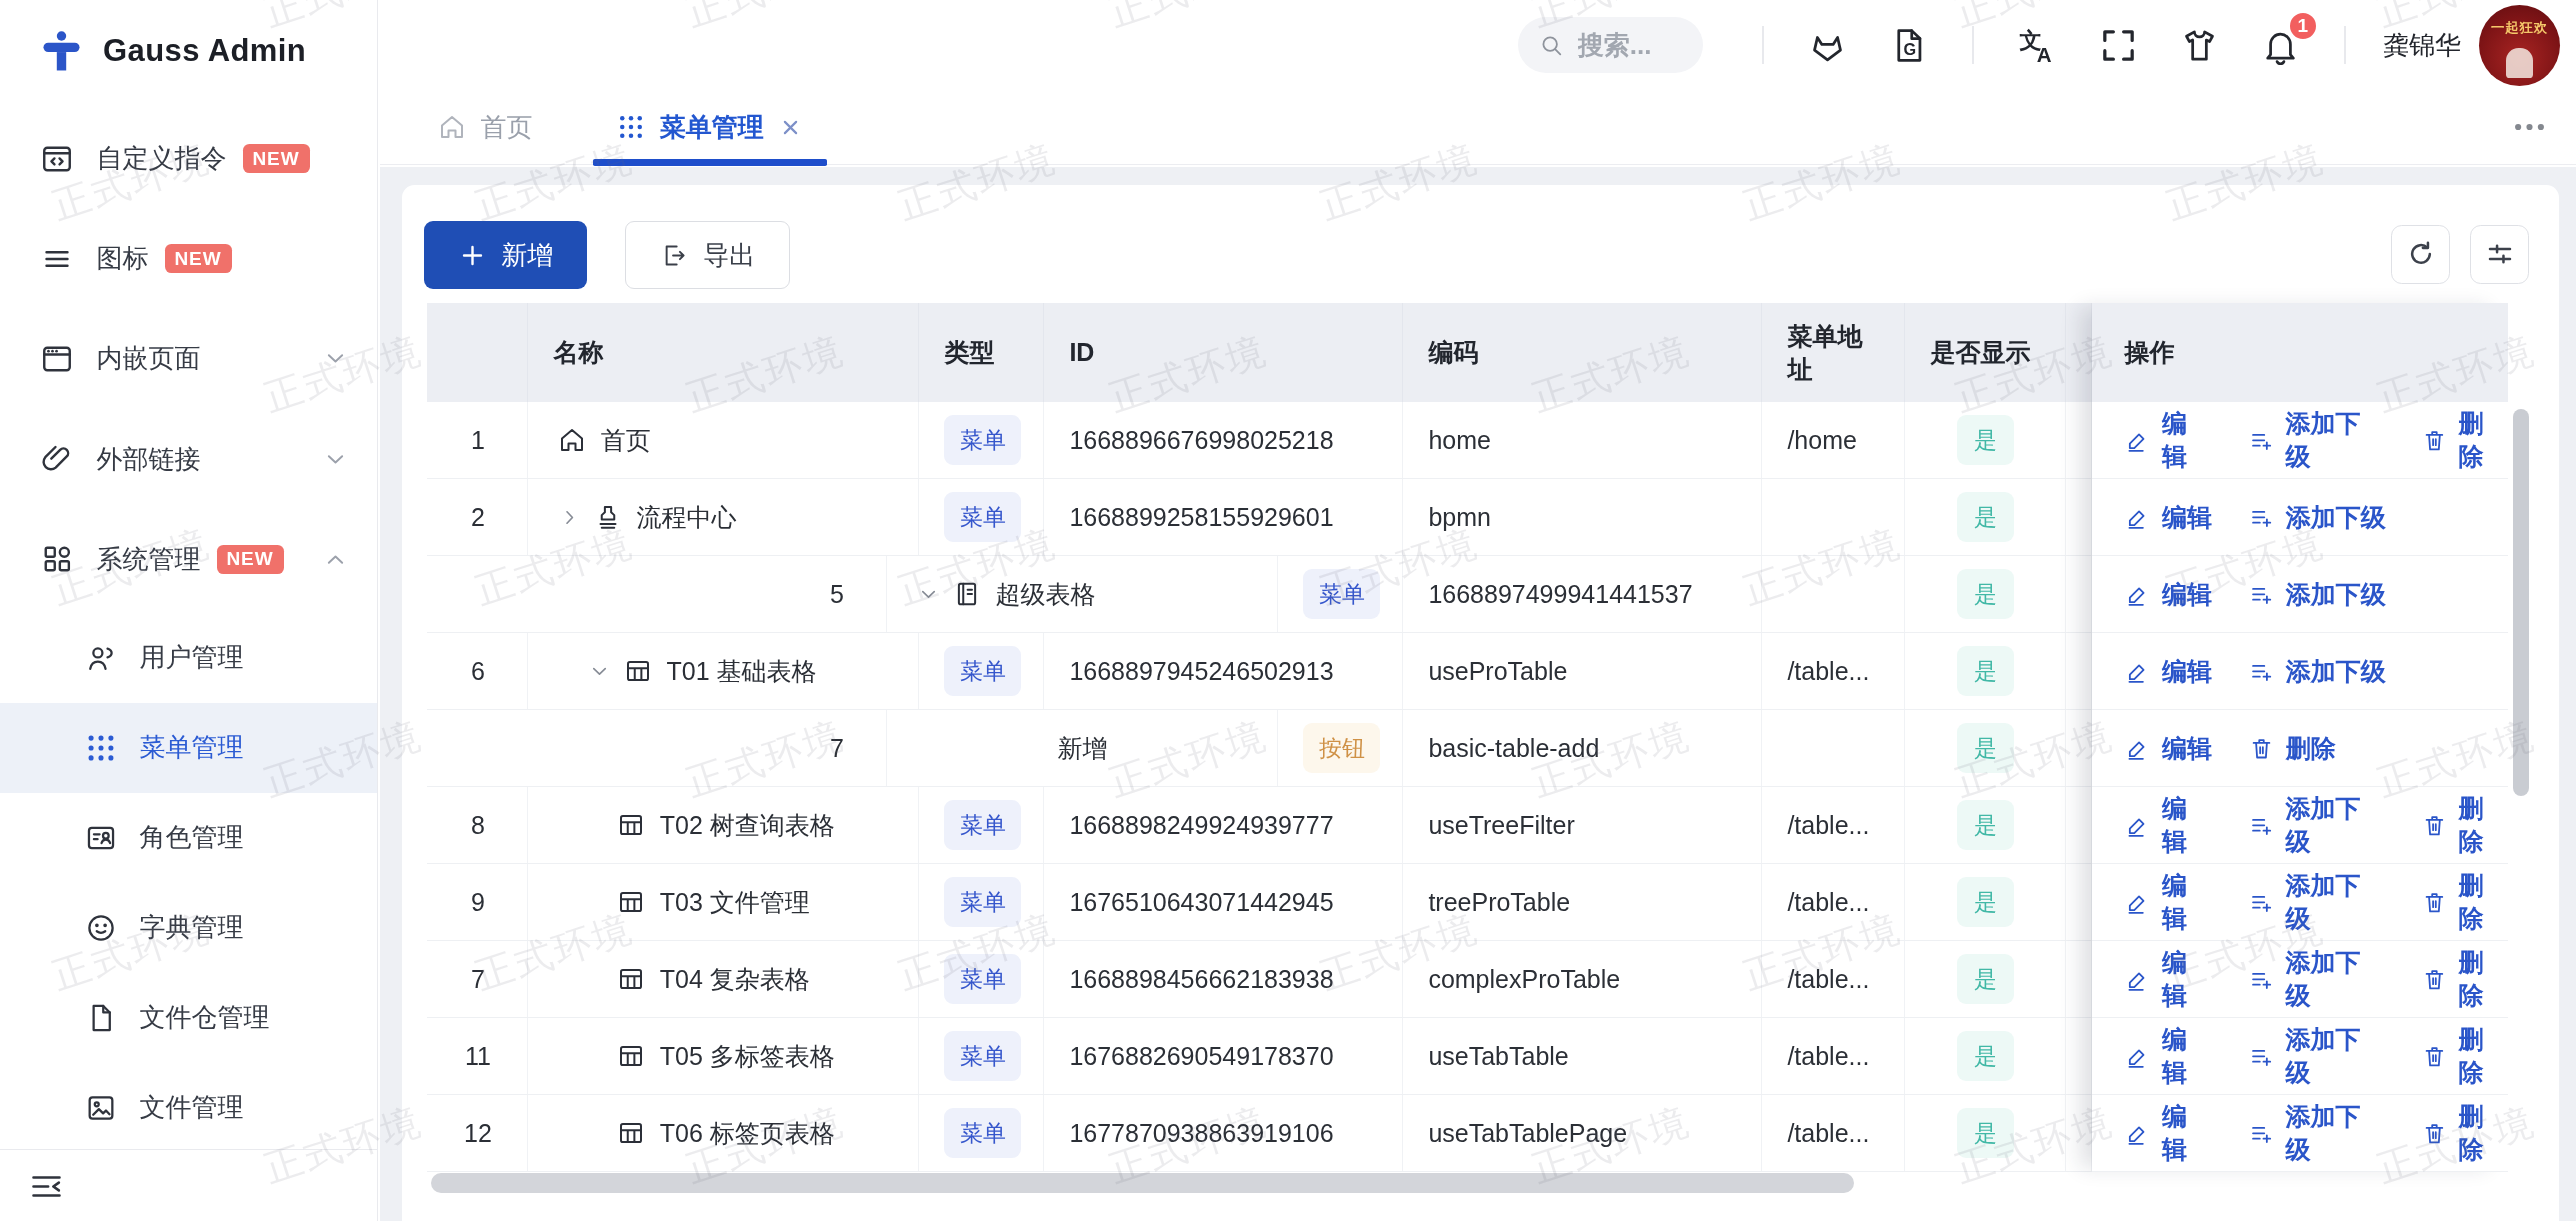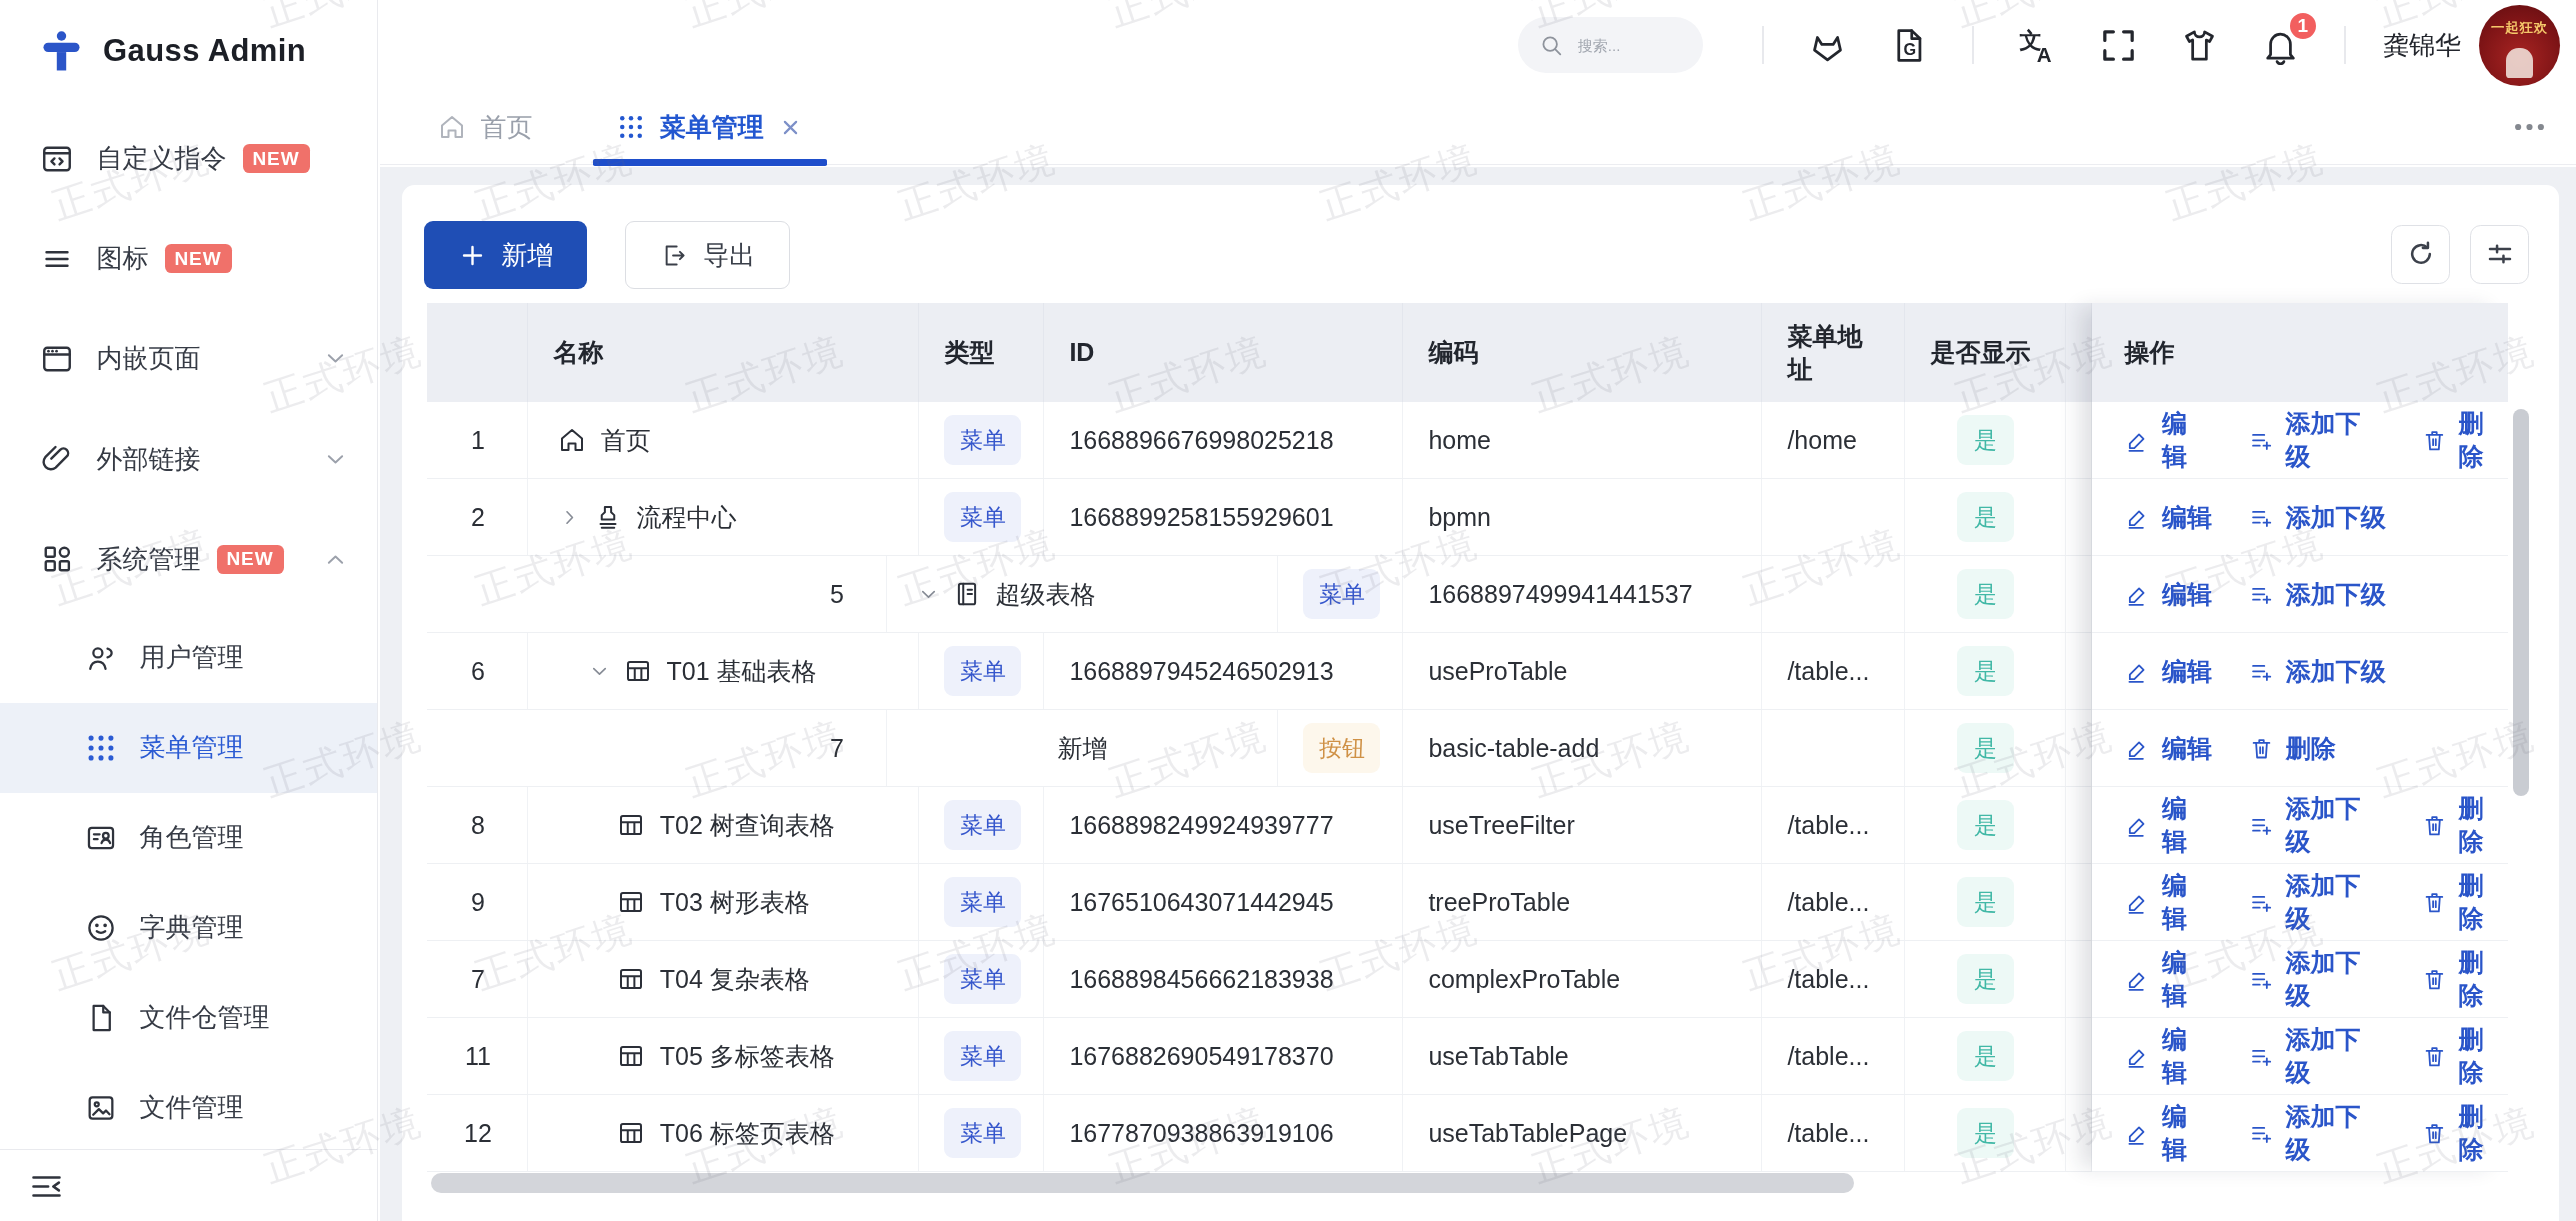--- a/index.html
+++ b/index.html
@@ -22,21 +22,21 @@
   .sub-item .mi-icon { width:34px; height:34px; }
   .sub-item.active { background:#edf1f8; color:#2b5bd3; }
   .sub-item.active .mi-icon { color:#2b5bd3; }
   .collapse-bar { position:absolute; bottom:0; left:0; width:100%; height:73px; border-top:1.8px solid #e9eaee; display:flex; align-items:center; padding-left:27px; background:#fff; }
   .collapse-btn { background:none; border:none; width:39px; height:39px; color:#2f333c; cursor:pointer; }
 
   
   .topbar { position:absolute; left:380px; top:0; right:0; height:90px; background:#fff; display:flex; align-items:center; justify-content:flex-end; padding-right:16px; z-index:5; }
   .search-pill { display:flex; align-items:center; gap:12.5px; width:185px; height:56px; background:#f3f4f7; border-radius:28px; padding:0 20px; margin-right:36px; }
   .search-pill .ic { width:27px; height:27px; color:#8e939c; flex:0 0 auto; }
-  .search-pill input { border:none; outline:none; background:transparent; width:99px; font-size:15px; color:#8b5cf6; font-family:inherit; }
+  .search-pill input { border:none; outline:none; background:transparent; width:99px; font-size:26px; color:#8b5cf6; font-family:inherit;font-weight:bold; }
   .search-pill input::placeholder { color:#a2a7b0; }
   .vdiv { width:1.8px; height:38px; background:#e8e9ed; margin:0 23px; }
   .hbtn { background:none; border:none; width:41px; height:41px; color:#23262d; margin:0 20px; cursor:pointer; position:relative; }
   .hbtn .ic { width:100%; height:100%; }
   .bell-badge { position:absolute; top:-14.3px; right:-18px; min-width:32px; height:32px; border-radius:16px; background:#f25f5f; border:3.6px solid #fff; color:#fff; font-size:19px; font-weight:600; display:flex; align-items:center; justify-content:center; padding:0 5.4px; }
   .user-name { font-size:26px; color:#23262d; margin:0 18px 0 14.3px; font-weight:500; }
   .avatar { width:81px; height:81px; border-radius:50%; background:radial-gradient(circle at 50% 65%, #a82422 0%, #7e1416 60%, #5f0d10 100%); overflow:hidden; position:relative; cursor:pointer; flex:0 0 auto; }
   .avatar-txt { position:absolute; top:14.3px; left:0; right:0; text-align:center; font-size:13.4px; color:#f5c86a; font-weight:700; letter-spacing:0.9px; }
   .avatar-fig { position:absolute; bottom:7.2px; left:27px; width:27px; height:30px; background:#f3e9e2; border-radius:12.5px 12.5px 3.6px 3.6px; opacity:.85; }
 
@@ -545,21 +545,21 @@
           </div>
           <div class="tr">
             <div class="td center" style="width: 100px; flex: 0 0 100px;">9</div>
             <div class="td name-cell ind2" style="width: 391px; flex: 0 0 391px;">
               <span class="ic n-ic">
                 <svg viewBox="0 0 24 24" fill="none" stroke="currentColor" stroke-width="1.6" stroke-linecap="round" stroke-linejoin="round">
                   <rect x="4" y="4.8" width="16" height="14.4" rx="1.5"></rect>
                   <path d="M4 9.8h16M9.4 9.8v9.4M14.7 9.8v9.4"></path>
                 </svg>
               </span>
-              <span>T03 树形表格</span>
+              <span>T03 文件管理</span>
             </div>
             <div class="td " style="width: 125px; flex: 0 0 125px;">
               <span class="tag tag-menu">菜单</span>
             </div>
             <div class="td " style="width: 359px; flex: 0 0 359px;">1676510643071442945</div>
             <div class="td " style="width: 359px; flex: 0 0 359px;">treeProTable</div>
             <div class="td " style="width: 143px; flex: 0 0 143px;">/table...</div>
             <div class="td center" style="width: 161px; flex: 0 0 161px;">
               <span class="tag tag-yes">是</span>
             </div>

